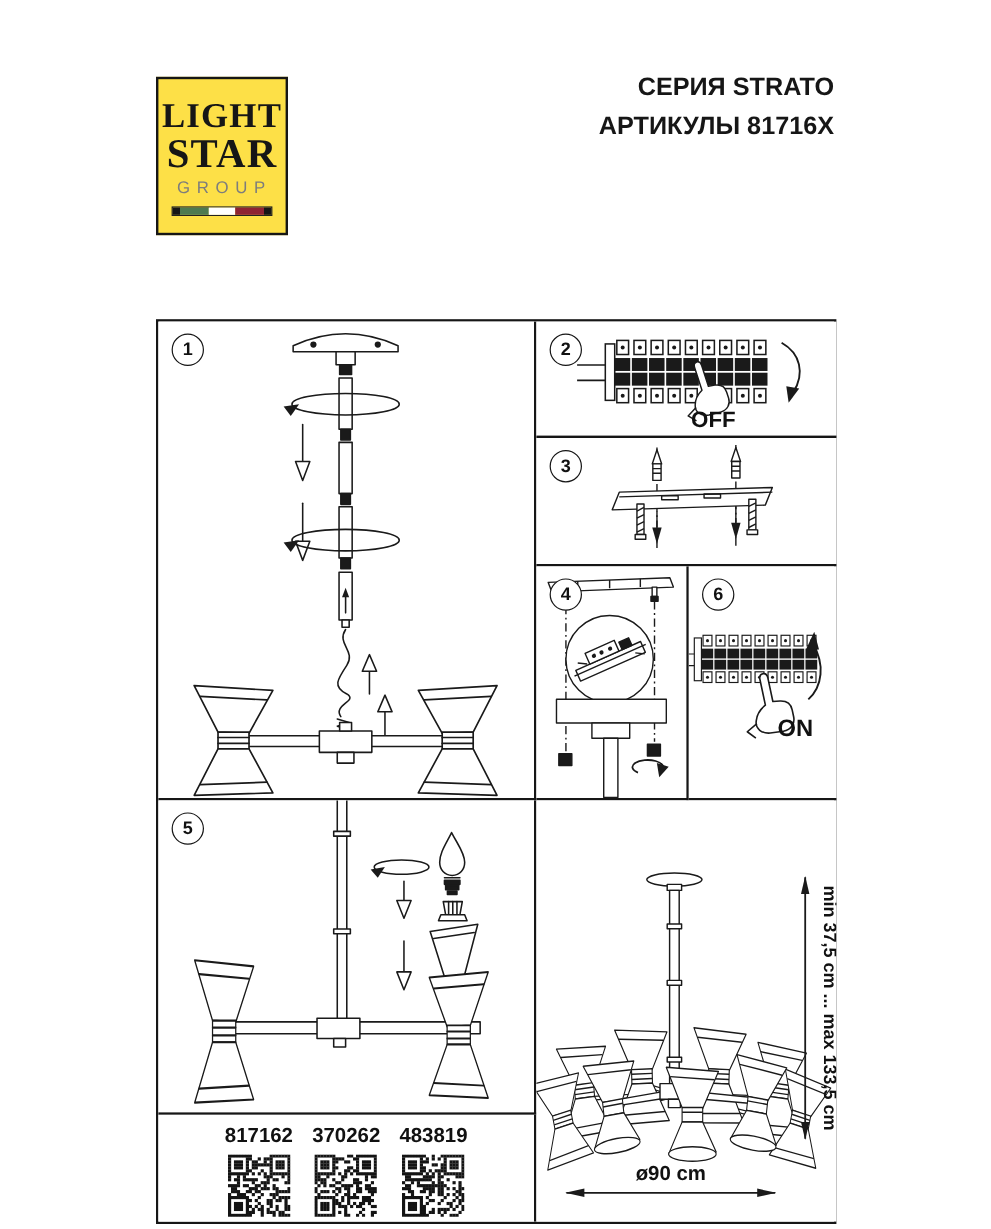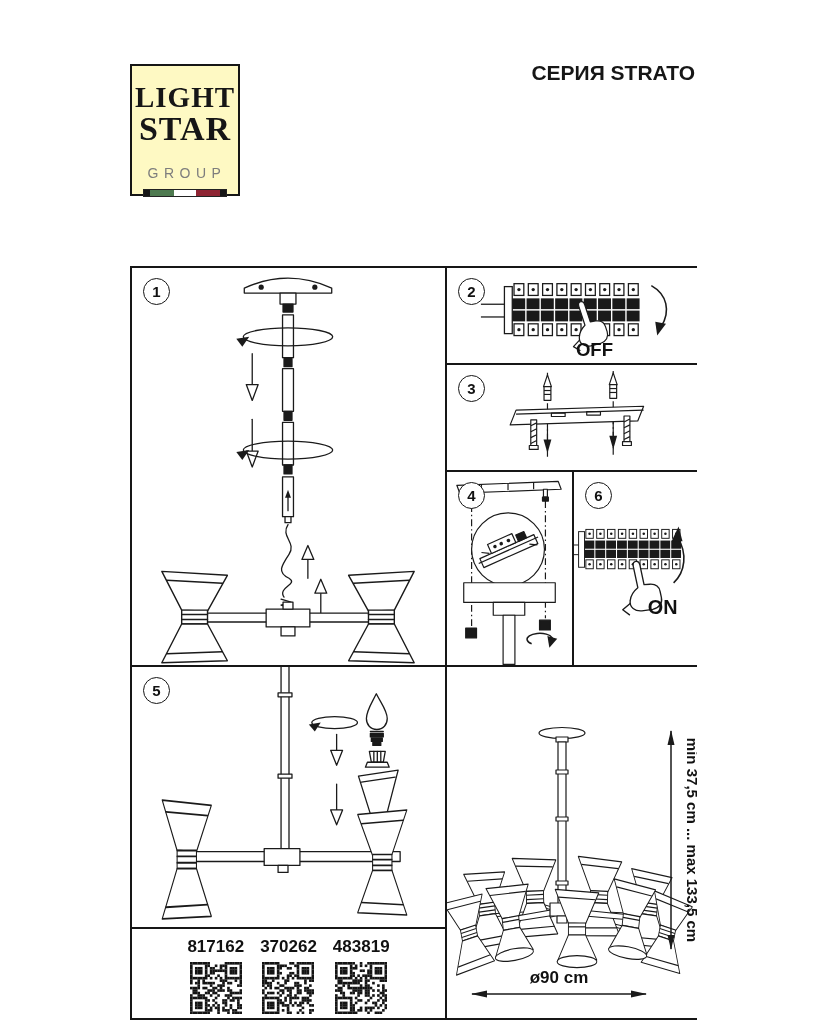--- a/index.html
+++ b/index.html
@@ -4,25 +4,25 @@
 <style>
   * { box-sizing: border-box; margin: 0; padding: 0; }
   html,body { background:#ffffff; }
   .page {
     position: relative; width: 826px; height: 1024px; background:#fff;
     font-family: "Liberation Sans", sans-serif; color:#111; overflow:hidden;
   }
   
   .logo-box {
     position:absolute; left:130px; top:64px; width:110px; height:132px;
-    border:2px solid #161616; background:#fef9c3; text-align:center; padding-top:17px;
+    border:2px solid #161616; background:#fde047; text-align:center; padding-top:17px;
   }
   .logo-l1 { font-family:"Liberation Serif", serif; font-weight:bold; font-size:29px; line-height:29px; letter-spacing:1px; color:#161616;}
   .logo-l2 { font-family:"Liberation Serif", serif; font-weight:bold; font-size:34px; line-height:33px; letter-spacing:1px; color:#161616;}
-  .logo-l3 { font-size:14px; letter-spacing:5.5px; line-height:20px; margin-top:18px; padding-left:4px; }
+  .logo-l3 { font-size:14px; letter-spacing:5.5px; line-height:20px; margin-top:1px; padding-left:4px; }
   .flag { width:84px; height:8px; margin:6px auto 0 auto; border:1px solid #222; display:flex; }
   .flag span { height:100%; }
   .fs-black { width:7%; background:#161616; }
   .fs-green { width:30%; }
   .fs-white { width:26%; background:#fff; }
   .fs-red   { width:30%; }
   .hdr-text { position:absolute; right:131px; top:60px; text-align:right; font-weight:bold; color:#161616; }
   .hdr-line { font-size:21px; line-height:26px;text-align:right; }
   .hdr-gap  { margin-top:7px; }
   .hdr-instr{ margin-top:24px; }
@@ -90,20 +90,21 @@
       <span class="fs-black"></span>
       <span class="fs-green" style="background: rgb(78, 122, 80);"></span>
       <span class="fs-white"></span>
       <span class="fs-red" style="background: rgb(142, 36, 51);"></span>
       <span class="fs-black"></span>
     </div>
   </div>
 
   <div class="hdr-text">
     <div class="hdr-line">СЕРИЯ STRATO</div>
+    <div class="hdr-line hdr-gap">АРТИКУЛЫ 81716X</div>
     <div class="hdr-instr">
     </div>
   </div>
 
   <div class="grid">
 
     <div class="panel b-r b-b" id="p1">
       <div class="badge">1</div>
       <svg class="diagram" viewBox="0 0 315 399">
         <g stroke="#1a1a1a" fill="none" stroke-width="1.3" stroke-linejoin="round" stroke-linecap="round">

